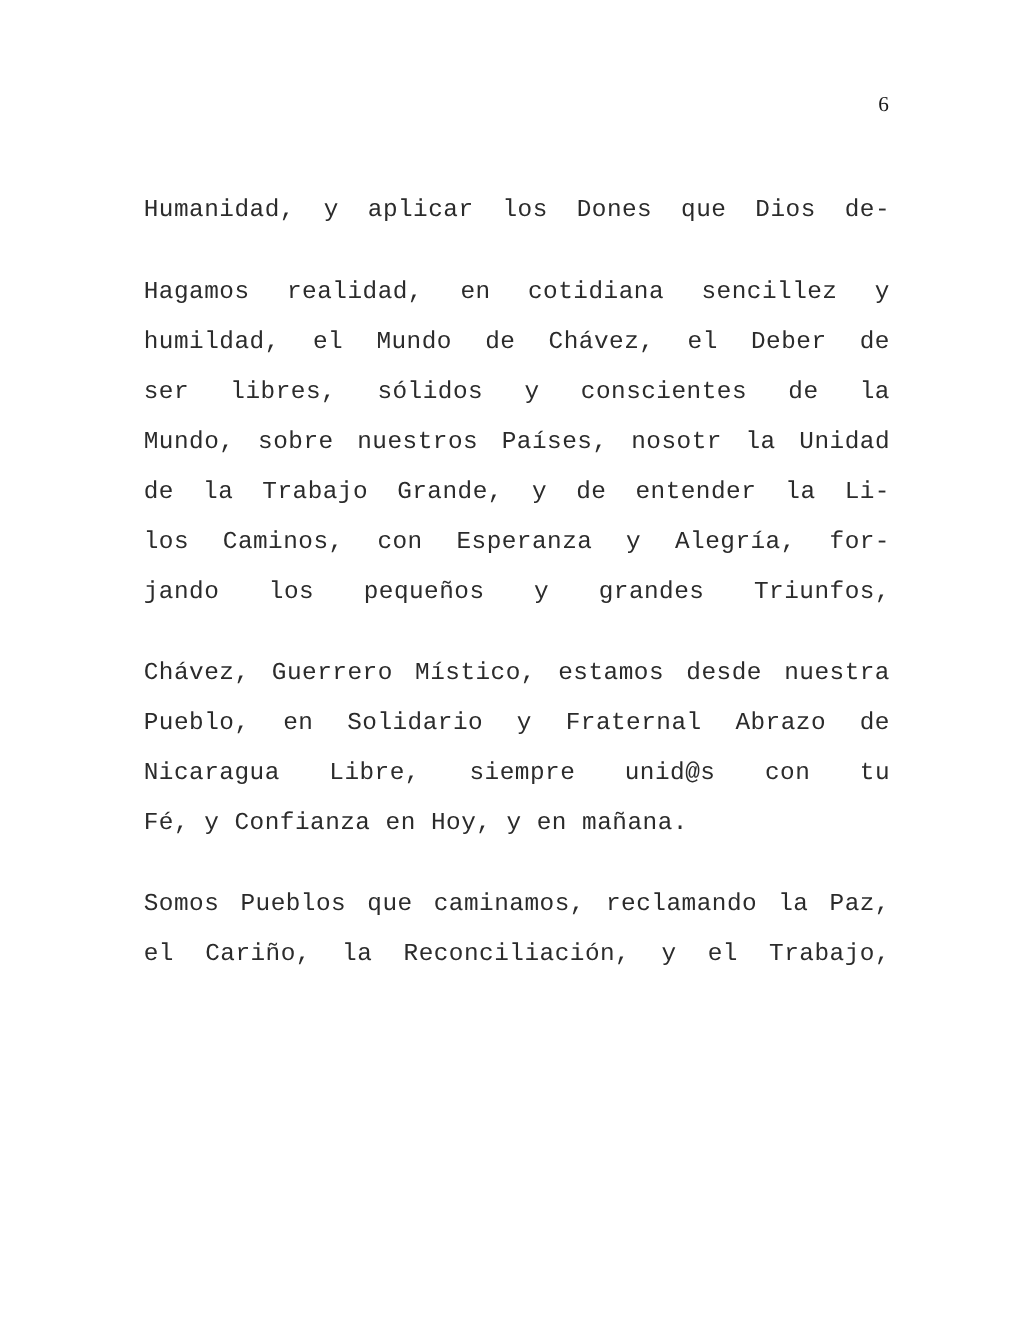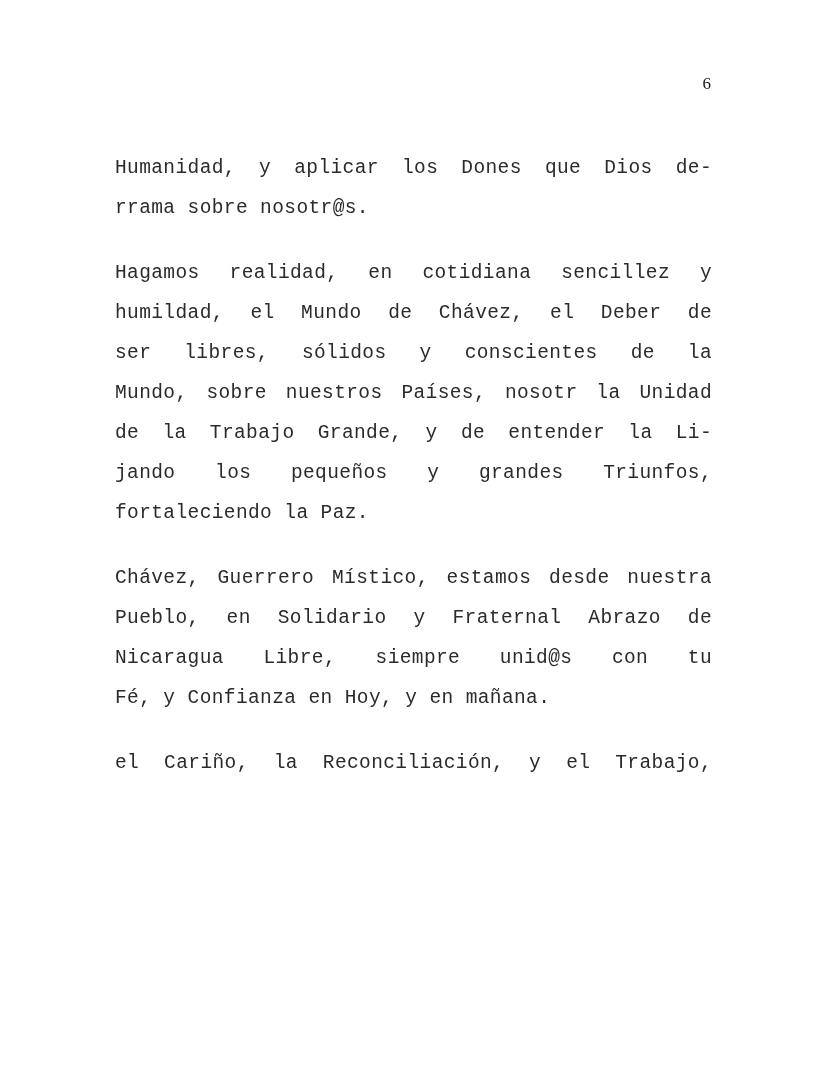--- a/index.html
+++ b/index.html
@@ -56,35 +56,35 @@
 </head>
 <body>
 
 <div class="page">
 
   <div class="page-number">6</div>
 
   <div class="content">
       <div class="para">
         <span class="line justify">Humanidad, y aplicar los Dones que Dios de-</span>
-        <span class="line">rrama sobre nosotr@s.</span>
       </div>
       <div class="para">
         <span class="line justify">Hagamos realidad, en cotidiana sencillez y</span>
         <span class="line justify">humildad, el Mundo de Chávez, el Deber de</span>
         <span class="line justify">ser libres, sólidos y conscientes de la</span>
         <span class="line justify">Mundo, sobre nuestros Países, nosotr la Unidad</span>
         <span class="line justify">de la Trabajo Grande, y de entender la Li-</span>
+        <span class="line justify">los Caminos, con Esperanza y Alegría, for-</span>
         <span class="line justify">jando los pequeños y grandes Triunfos,</span>
-        <span class="line">fortaleciendo la Paz.</span>
       </div>
       <div class="para">
         <span class="line justify">Chávez, Guerrero Místico, estamos desde nuestra</span>
         <span class="line justify">Pueblo, en Solidario y Fraternal Abrazo de</span>
         <span class="line justify">Nicaragua Libre, siempre unid@s con tu</span>
         <span class="line">Fé, y Confianza en Hoy, y en mañana.</span>
       </div>
       <div class="para">
+        <span class="line justify">Somos Pueblos que caminamos, reclamando la Paz,</span>
         <span class="line justify">el Cariño, la Reconciliación, y el Trabajo,</span>
       </div>
     </div>
 
 </div>
 
 </body></html>

